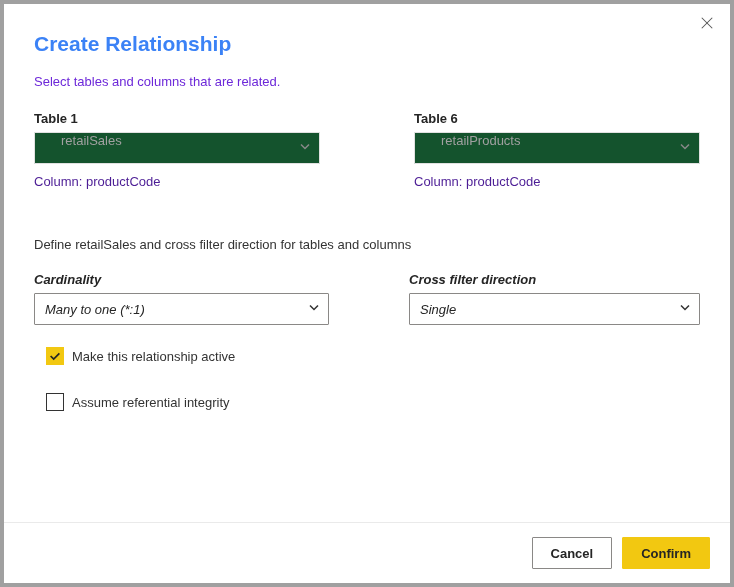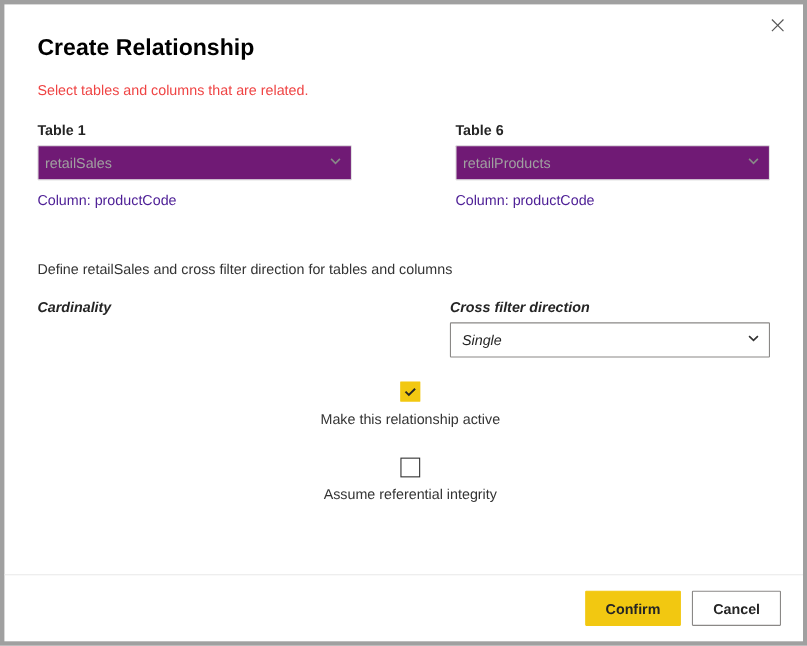--- a/index.html
+++ b/index.html
@@ -26,51 +26,51 @@
       color: #555;
     }
     .close-btn svg { width: 14px; height: 14px; }
     .content {
       padding: 28px 30px 10px 30px;
       flex: 1;
     }
     .title {
       font-size: 21px;
       font-weight: 600;
-      color: #000000;
+      color: #3b82f6;
       margin-bottom: 18px;
     }
     .subtitle {
       font-size: 13px;
-      color: #ef4444;
+      color: #6d28d9;
       margin-bottom: 22px;
     }
     .two-col {
       display: flex;
       gap: 94px;
       margin-bottom: 2px;
     }
     .col { flex: 1; min-width: 0; }
     .field-label {
       font-size: 13px;
       font-weight: 600;
       color: #252525;
       margin-bottom: 6px;
       display: block;
     }
     .select-disabled {
       width: 100%;
       height: 32px;
-      background: #701a75;
+      background: #14532d;
       border: 1px solid #e1e1e1;
       color: #a0a0a0;
       font-size: 13px;
-      padding: 0 28px 0 6px;
-      display: flex;
-      align-items: center;
+      padding: 0 28px 0 26px;
+      display: flex;
+      align-items: flex-start;
       position: relative;
       border-radius: 1px;
     }
     .select-disabled .chev {
       position: absolute;
       right: 8px;
       top: 50%;
       transform: translateY(-50%);
       color: #888;
     }
@@ -112,21 +112,20 @@
       display: flex;
       gap: 80px;
       font-style: italic;
     }
     .checkbox-row {
       display: flex;
       align-items: center;
       gap: 8px;
       margin-top: 22px;
       margin-left: 12px;
-      flex-direction: column;
     }
     .checkbox-row + .checkbox-row { margin-top: 28px; }
     .cb {
       width: 18px;
       height: 18px;
       border: 1px solid #333;
       display: flex;
       align-items: center;
       justify-content: center;
       cursor: pointer;
@@ -219,20 +218,28 @@
           <span>productCode</span>
         </div>
       </div>
     </div>
 
     <p class="section-text">Define retailSales and cross filter direction for tables and columns</p>
 
     <div class="two-col-bottom">
       <div class="cardinality-col">
         <span class="field-label">Cardinality</span>
+        <div class="select-enabled">
+          <span>Many to one (*:1)</span>
+          <span class="chev">
+            <svg viewBox="0 0 12 12" fill="none" stroke="currentColor" stroke-width="1.5">
+                <polyline points="2,4 6,8 10,4"></polyline>
+              </svg>
+          </span>
+        </div>
       </div>
       <div class="cross-col">
         <span class="field-label">Cross filter direction</span>
         <div class="select-enabled">
           <span>Single</span>
           <span class="chev">
             <svg viewBox="0 0 12 12" fill="none" stroke="currentColor" stroke-width="1.5">
                 <polyline points="2,4 6,8 10,4"></polyline>
               </svg>
           </span>
@@ -250,17 +257,17 @@
     </div>
 
     <div class="checkbox-row">
       <div class="cb"></div>
       <span class="cb-label">Assume referential integrity</span>
     </div>
 
   </div>
 
   <div class="footer">
+    <div class="btn btn-secondary">Cancel</div>
     <div class="btn btn-primary">Confirm</div>
-    <div class="btn btn-secondary">Cancel</div>
   </div>
 
 </div>
 
 </body></html>

